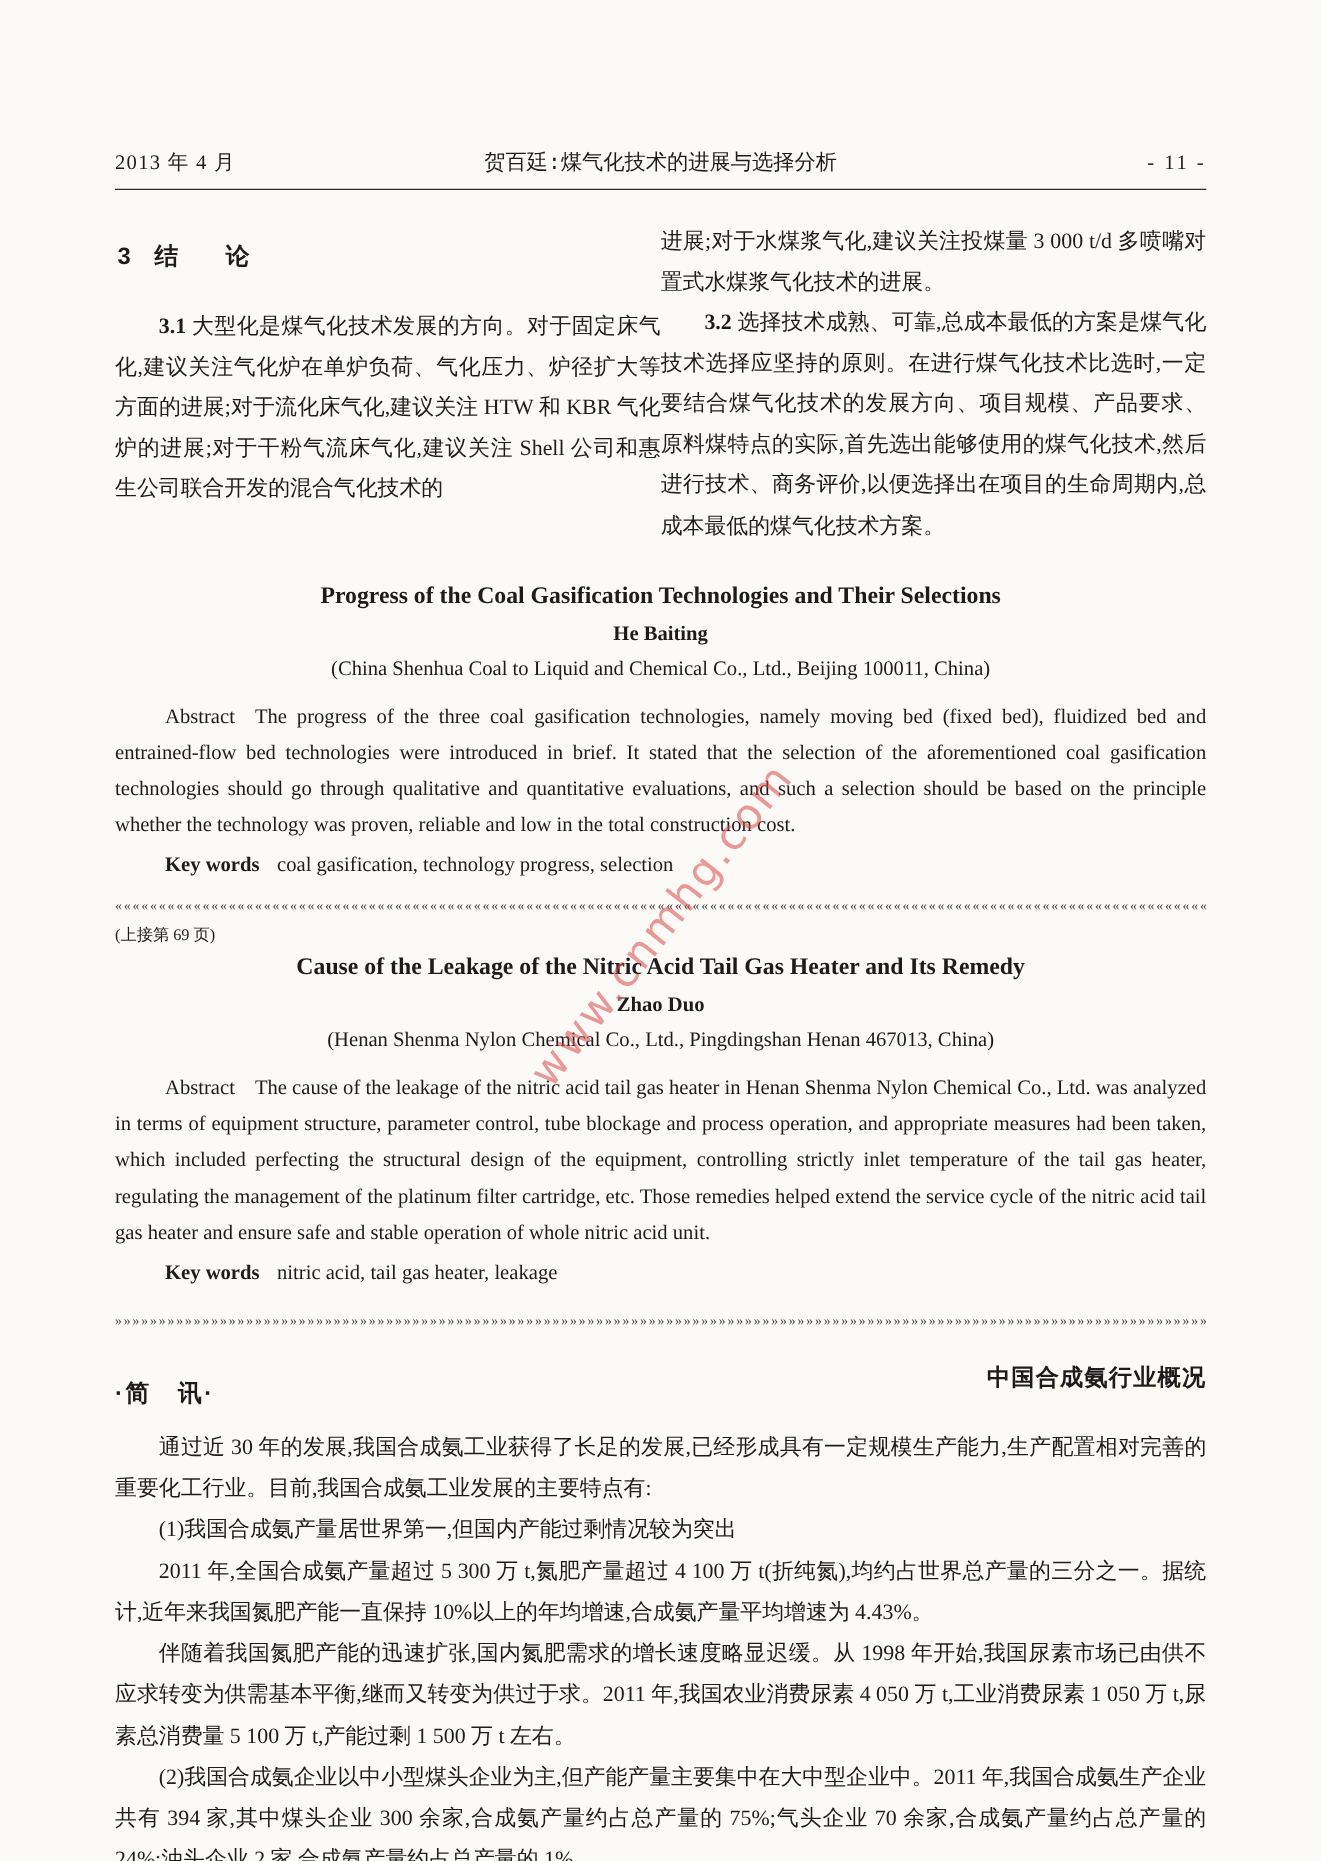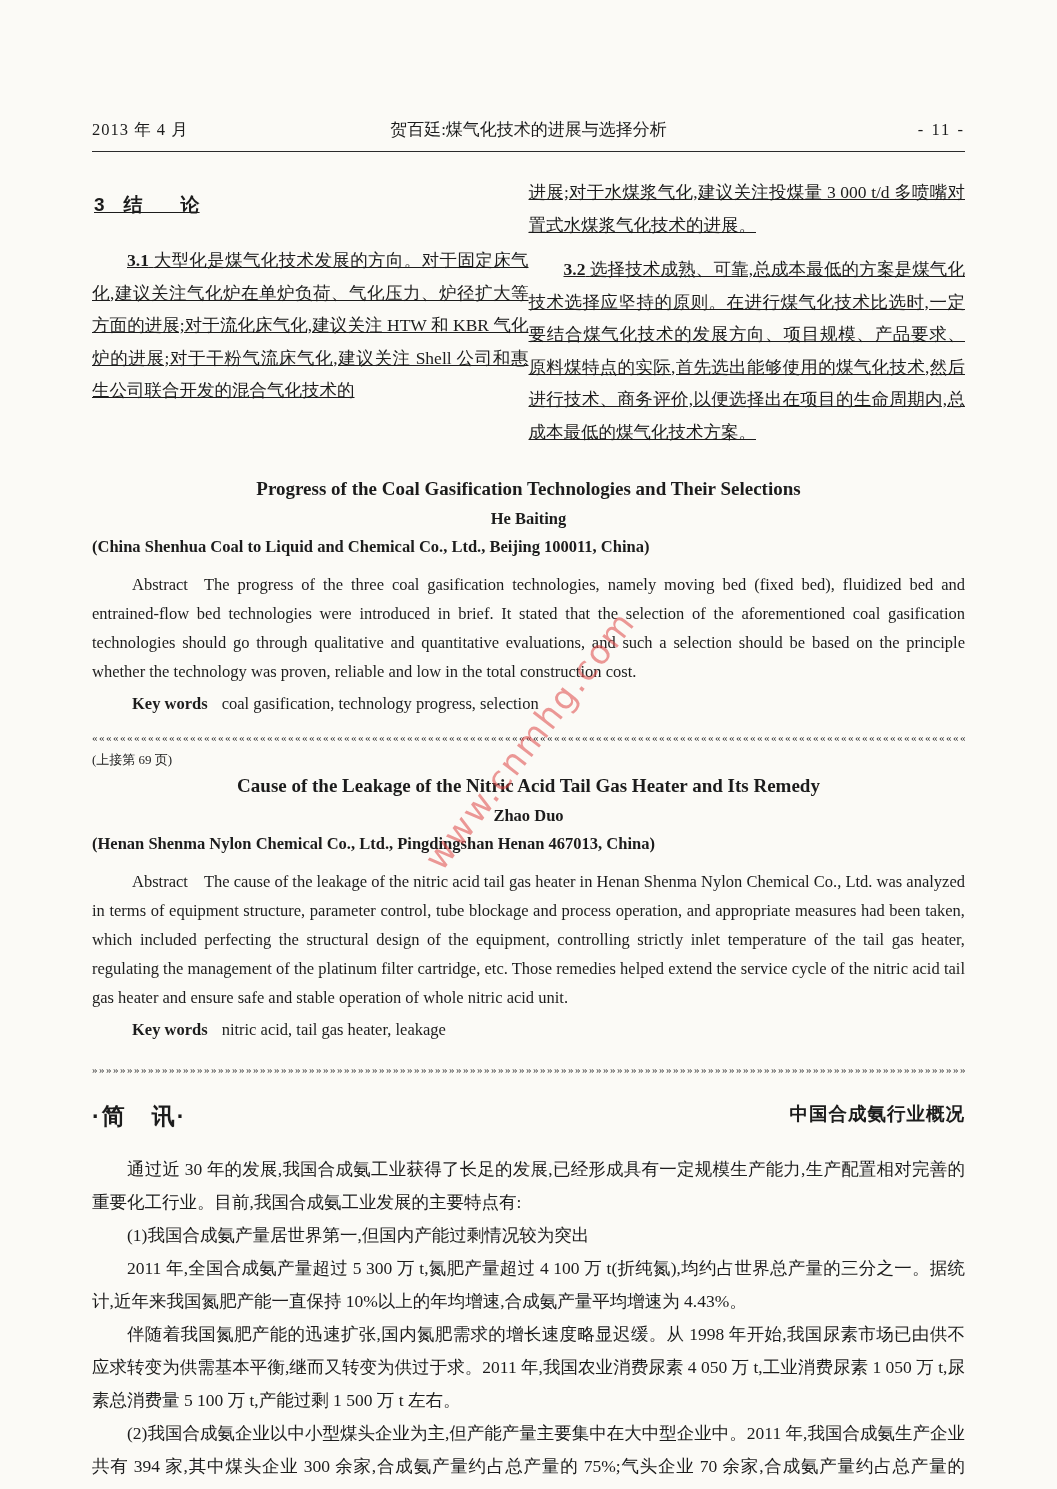--- a/index.html
+++ b/index.html
@@ -4,50 +4,50 @@
 <style>
   * { margin:0; padding:0; box-sizing:border-box; }
   html,body { background:#d9d9d5; }
   body { font-family:"Liberation Serif", serif; color:#1c1c1c; }
   .page { width:1057px; min-height:1489px; background:#fbfaf6; margin:0 auto; position:relative;
           padding:118px 92px 40px 92px; overflow:hidden; }
 
   
   .hdr { display:flex; align-items:baseline; font-size:16.5px; }
   .hdr-date { width:210px; letter-spacing:1px; }
-  .hdr-title { flex:1; text-align:center; font-size:17px; }
+  .hdr-title { flex:1; text-align:center; font-size:17px;font-family:Liberation Mono, monospace; }
   .hdr-pno { width:210px; text-align:right; letter-spacing:2px; }
   .rule { border-bottom:1.6px solid #2b2b2b; margin-top:10px; }
 
   
-  .twocol { display:flex; margin-top:24px;text-decoration:underline; }
+  .twocol { display:flex; margin-top:24px; }
   .col { flex:1; min-width:0; }
   .concl-h { font-family:"Liberation Sans", sans-serif; font-weight:bold; font-size:19px;
              margin:16px 0 26px 2px; }
   p.cjk { font-size:17.5px; line-height:32.5px; text-align:justify; }
-  .ind { text-indent:2em;margin-top:12px; }
+  .ind { text-indent:2em; }
   b.num { font-weight:bold; }
 
   
   .art-title { text-align:center; font-weight:bold; font-size:19px; margin-top:30px; }
   .art-author { text-align:center; font-size:16.5px; margin-top:9px;font-weight:bold; }
-  .art-affil { font-size:16.5px; margin-top:8px;font-weight:bold; }
+  .art-affil { text-align:center; font-size:16.5px; margin-top:8px; }
   p.abs { font-size:16.5px; line-height:29px; text-align:justify; text-indent:40px; margin-top:13px; }
   .abs-label { font-weight:normal; margin-right:16px; }
   p.kw { font-size:16.5px; margin-top:8px; text-indent:40px; }
   .kw-label { font-weight:bold; margin-right:14px; }
 
   .divider { white-space:nowrap; overflow:hidden; font-size:11px; letter-spacing:1.5px;
              color:#3a3a3a; line-height:1; margin:18px 0 4px 0; }
   .cont-note { font-size:13px; margin-top:8px; }
 
   
   .news-head { position:relative; margin-top:26px; height:30px; }
-  .news-label { position:absolute; left:0; top:0; font-family:"Liberation Sans", sans-serif;
-                font-weight:bold; font-size:23px; letter-spacing:2px; }
+  .news-label { position:absolute; left:0; top:13px; font-family:"Liberation Sans", sans-serif;
+                font-weight:bold; font-size:19px; letter-spacing:2px; }
   .news-title { text-align:right; font-family:"Liberation Sans", sans-serif; font-weight:bold;
                 font-size:18.5px; letter-spacing:1px; }
   p.news { font-size:17.5px; line-height:33px; text-align:justify; text-indent:2em; }
   .news-body { margin-top:22px; }
 
   
   .watermark { position:absolute; left:432px; top:845px; transform:rotate(-52deg);
                transform-origin:0 50%; font-family:"DejaVu Sans", sans-serif;
                font-size:34px; letter-spacing:2px; color:rgba(222,70,70,0.55);
                pointer-events:none; white-space:nowrap; }

